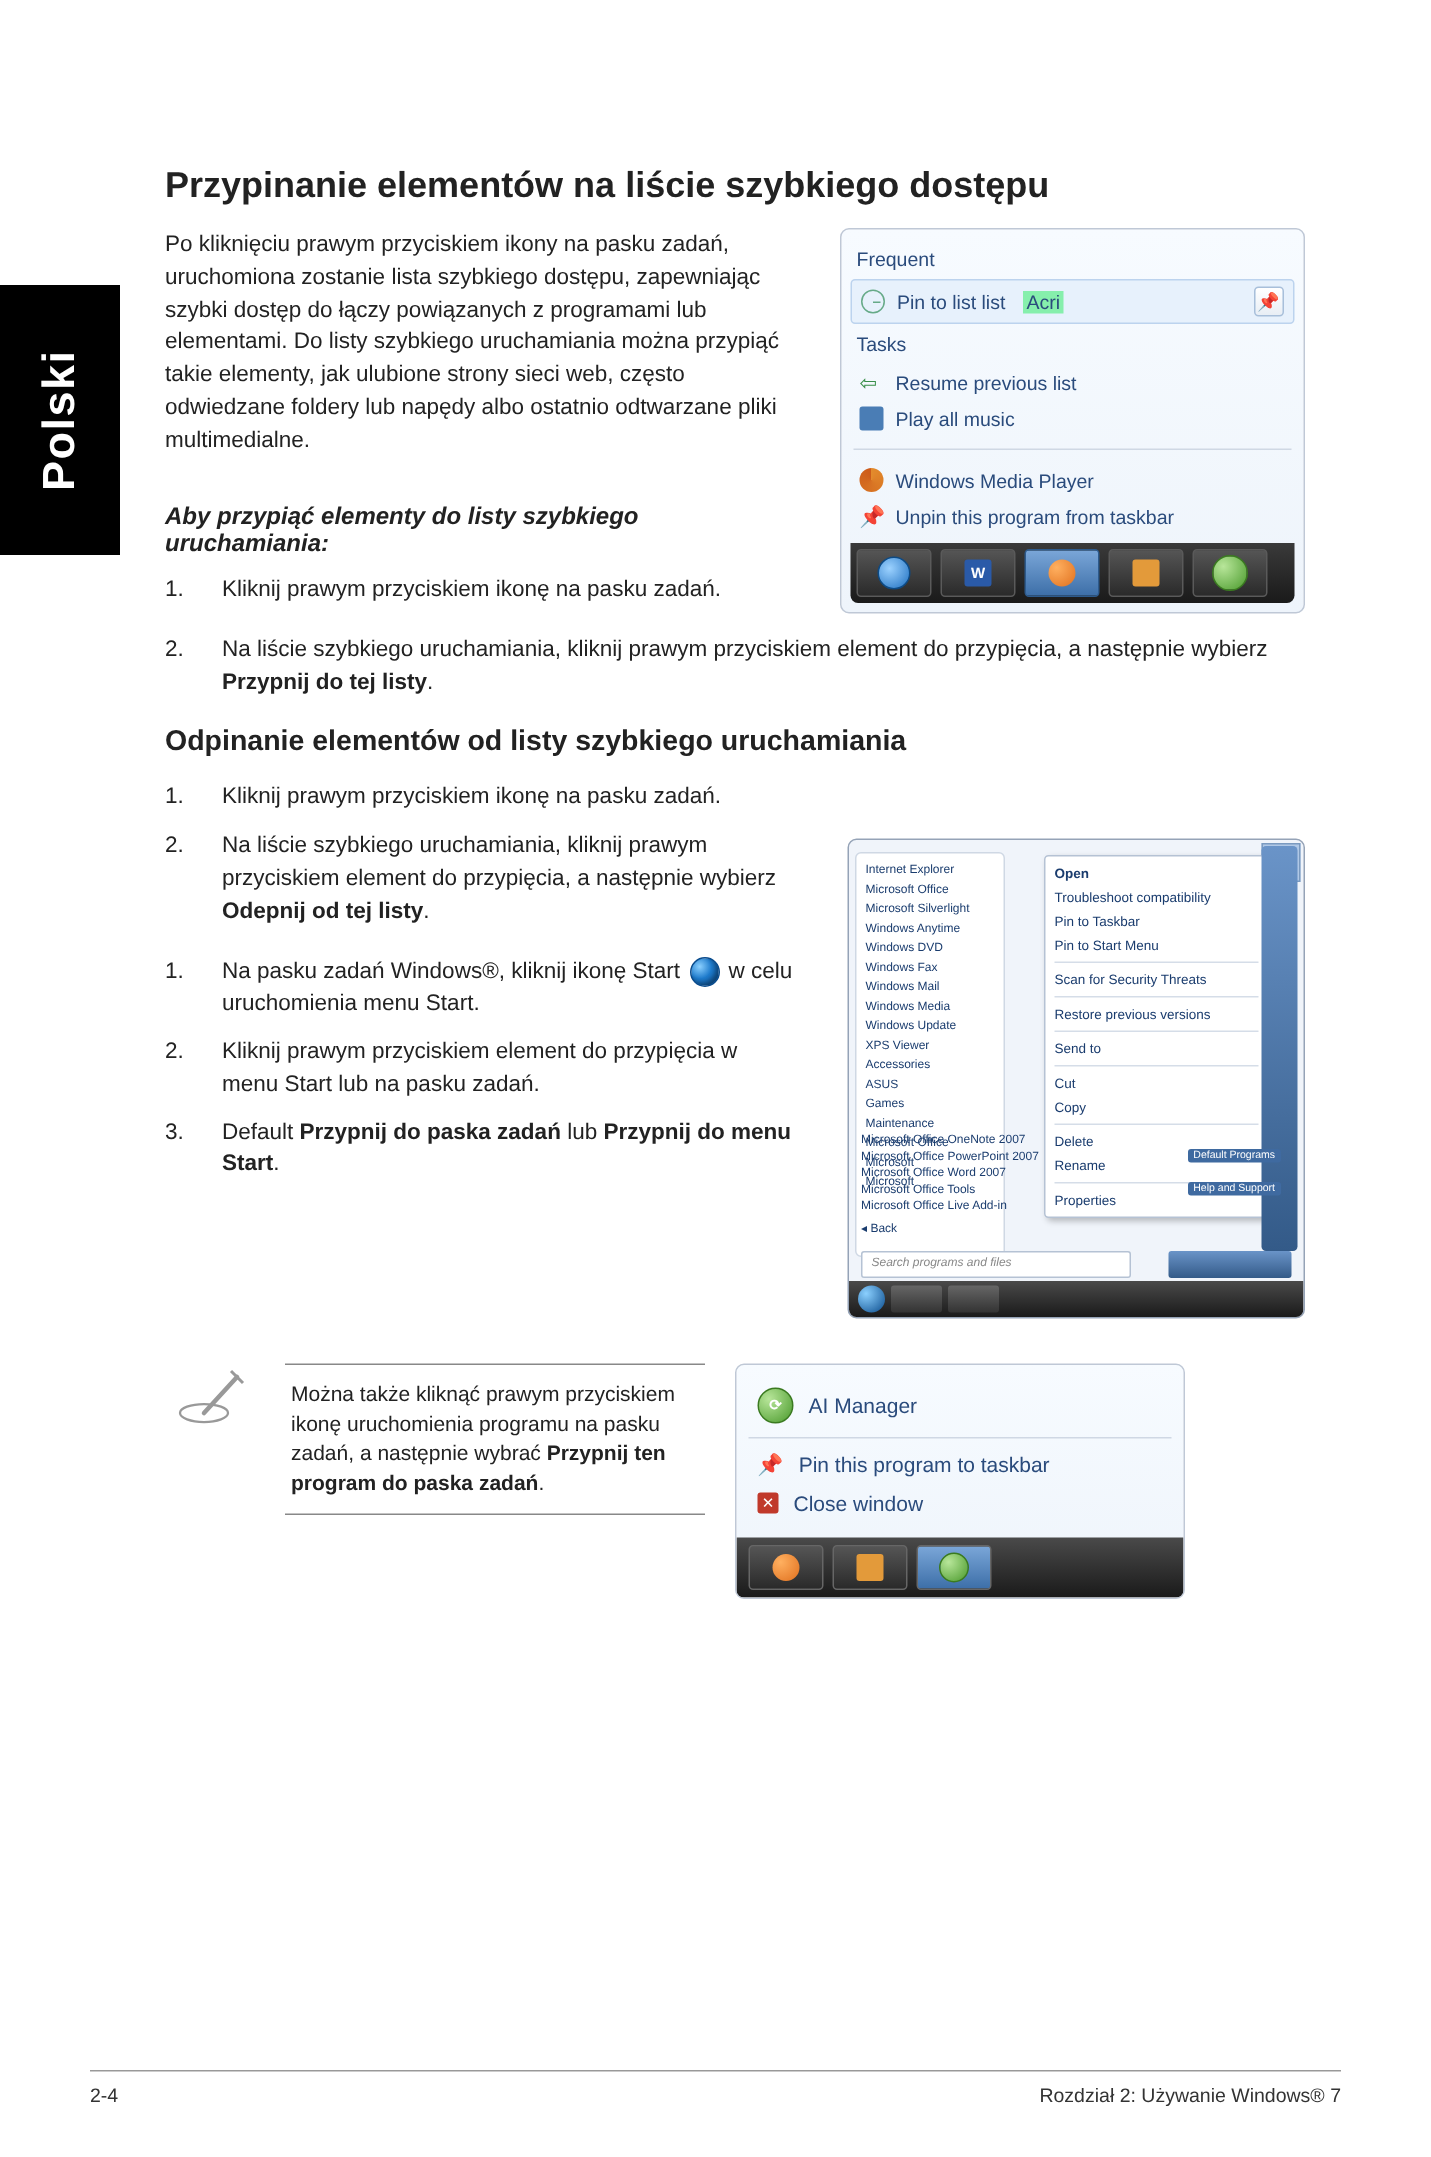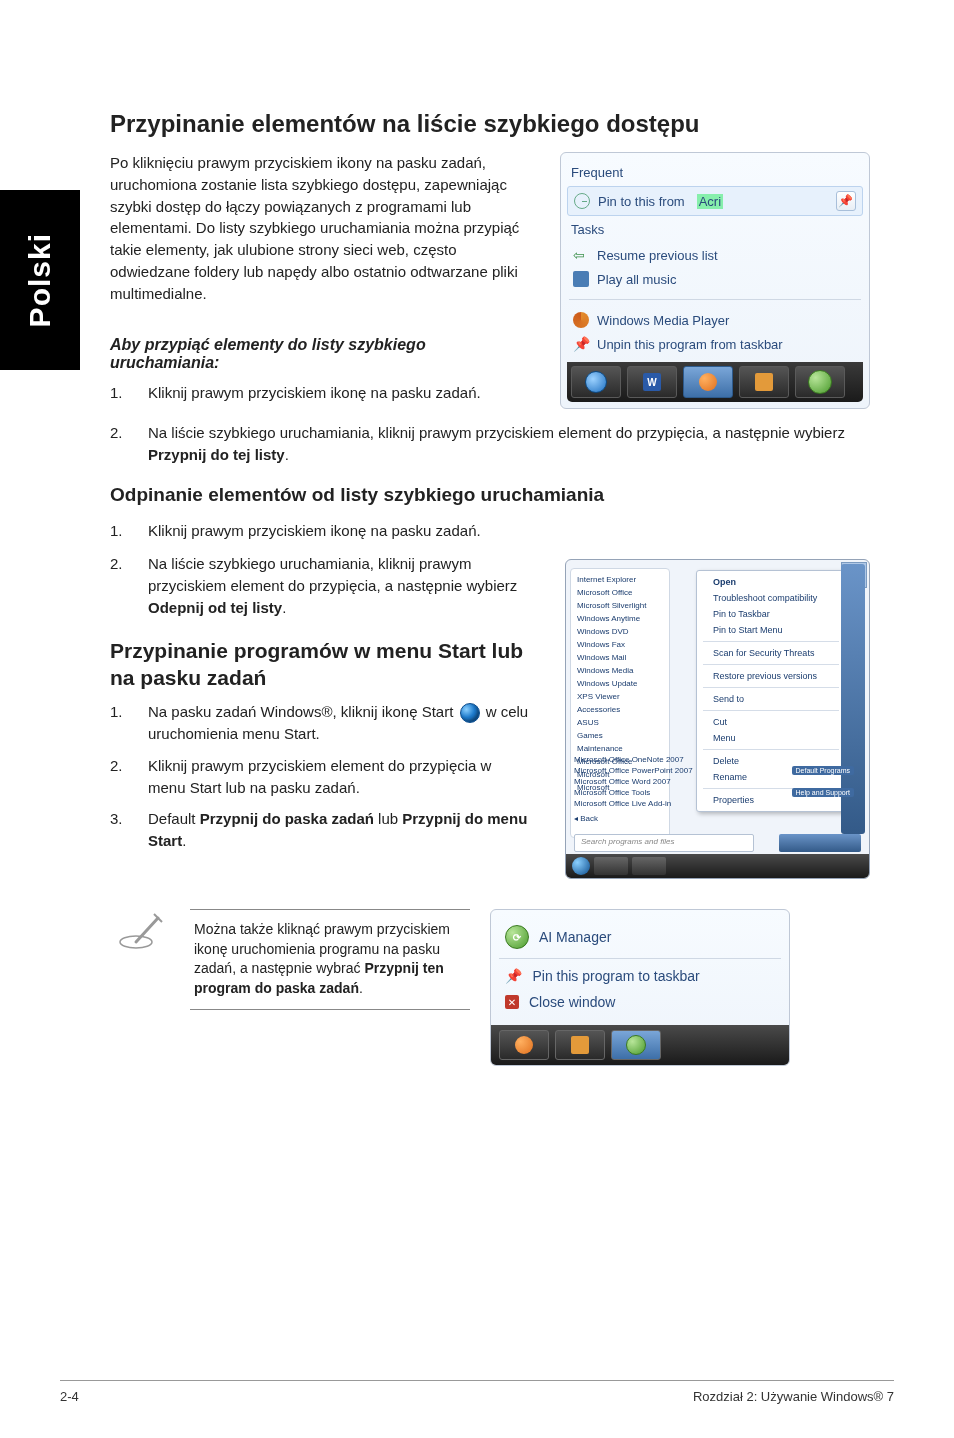--- a/index.html
+++ b/index.html
@@ -92,21 +92,21 @@
     position: absolute; left: 4px; top: 8px; width: 100px; height: 270px;
     background: #fff; border: 1px solid #cfd8e4; border-radius: 4px;
     padding: 4px 2px; color: #224; overflow: hidden;
   }
   .sm-left .row { font-size: 8px; padding: 2px 4px; white-space: nowrap; overflow:hidden; color:#1a3c6e; }
   .sm-context {
     position: absolute; left: 130px; top: 10px; width: 150px;
     background: #fff; border: 1px solid #b5c2d4; border-radius: 3px;
     box-shadow: 2px 2px 4px rgba(0,0,0,.25); padding: 3px 0;
   }
-  .sm-context .crow { font-size: 9px; padding: 3px 16px; color: #1a3c6e; white-space:nowrap; }
+  .sm-context .crow { font-size: 9px; padding: 3px 6px; color: #1a3c6e; white-space:nowrap; }
   .sm-context .crow.bold { font-weight: 700; }
   .sm-context .csep { height: 1px; background: #d5dde8; margin: 3px 6px; }
   .sm-right {
     position: absolute; right: 4px; top: 4px; width: 24px; height: 270px;
     background: linear-gradient(#6a94c8,#335a88); border-radius: 3px;
   }
   .sm-avatar { position:absolute; right:2px; top:2px; width:26px; height:26px; background:#b0c8e6; border:1px solid #7a9ac0; }
   .sm-recent {
     position: absolute; left: 8px; bottom: 54px; width: 280px; font-size: 8px; color:#1a3c6e;
   }
@@ -197,21 +197,21 @@
           </li>
         </ol>
       </div>
 
       <div class="col-right">
 
         <div class="jumplist">
           <div class="jl-group-label">Frequent</div>
           <div class="jl-row hl">
             <span class="ico ico-clock"></span>
-            <span>Pin to this from</span>
+            <span>Pin to list list</span>
             <span style="margin-left:4px; background:#86efac; padding:0 2px;">Acri</span>
             <span class="jl-pin-btn">
               <span class="ico-pin">📌</span>
             </span>
           </div>
           <div class="jl-group-label">Tasks</div>
           <div class="jl-row">
             <span class="ico" style="color:#3a8f4a; font-size:14px;">⇦</span>
             <span>Resume previous list</span>
           </div>
@@ -270,21 +270,20 @@
       <div class="col-left">
         <ol class="num" style="margin-top:-6px;">
           <li>
             <span class="n">2.</span>
             <span>
               <span>Na liście szybkiego uruchamiania, kliknij prawym przyciskiem element do przypięcia, a następnie wybierz </span><span class="bold">Odepnij od tej listy</span><span>.</span>
             </span>
           </li>
         </ol>
 
-        <h2 class="big">Przypinanie programów w menu Start lub na pasku zadań</h2>
 
         <ol class="num">
           <li>
             <span class="n">1.</span>
             <span>
               <span>Na pasku zadań Windows®, kliknij ikonę Start </span><span class="inline-orb"></span><span> w celu uruchomienia menu Start.</span>
             </span>
           </li>
           <li>
             <span class="n">2.</span>
@@ -328,21 +327,21 @@
             <div class="crow">Pin to Taskbar</div>
             <div class="crow">Pin to Start Menu</div>
             <div class="csep"></div>
             <div class="crow">Scan for Security Threats</div>
             <div class="csep"></div>
             <div class="crow">Restore previous versions</div>
             <div class="csep"></div>
             <div class="crow">Send to</div>
             <div class="csep"></div>
             <div class="crow">Cut</div>
-            <div class="crow">Menu</div>
+            <div class="crow">Copy</div>
             <div class="csep"></div>
             <div class="crow">Delete</div>
             <div class="crow">Rename</div>
             <div class="csep"></div>
             <div class="crow">Properties</div>
           </div>
           <div class="sm-right">
             
           </div>
           <div class="sm-recent">

